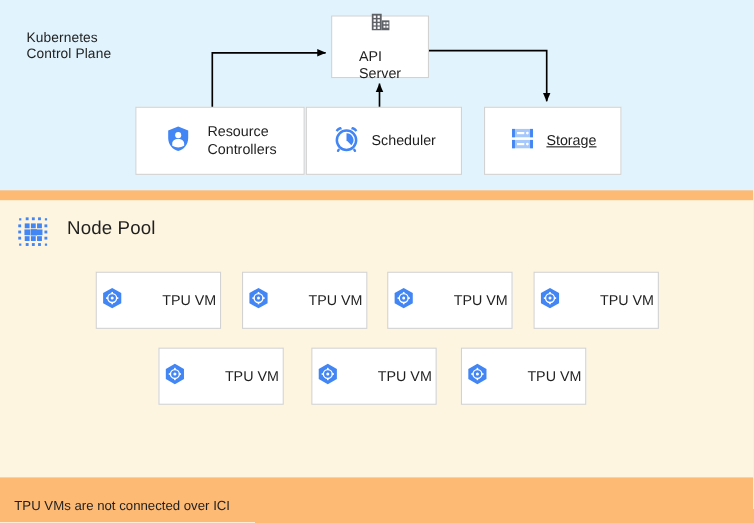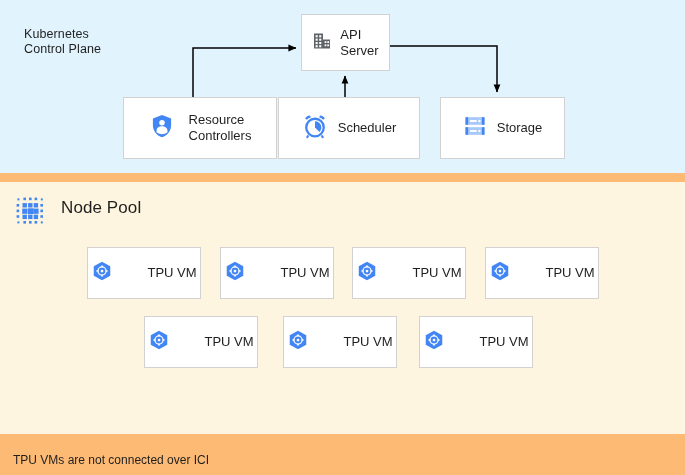--- a/index.html
+++ b/index.html
@@ -89,32 +89,34 @@
     line-height: 16px;
     white-space: pre-line;
     text-align: left;
     color: #1f1f1f;
   }
 
   
   #api-server-box {
     left: 301px; top: 14px; width: 89px; height: 57px;
     gap: 8px;
+    flex-direction: column;
   }
   #resource-controllers-box {
     left: 123px; top: 97px; width: 154px; height: 62px;
     gap: 14px;
   }
   #scheduler-box {
     left: 278px; top: 97px; width: 142px; height: 62px;
     gap: 10px;
   }
   #storage-box {
     left: 440px; top: 97px; width: 125px; height: 62px;
     gap: 10px;
+    text-decoration: underline;
   }
 
   
   .tpu-box {
     width: 114px;
     height: 52px;
     gap: 10px;
   }
   .tpu-box .box-label { font-size: 13px; margin-left: 24px; }
 

